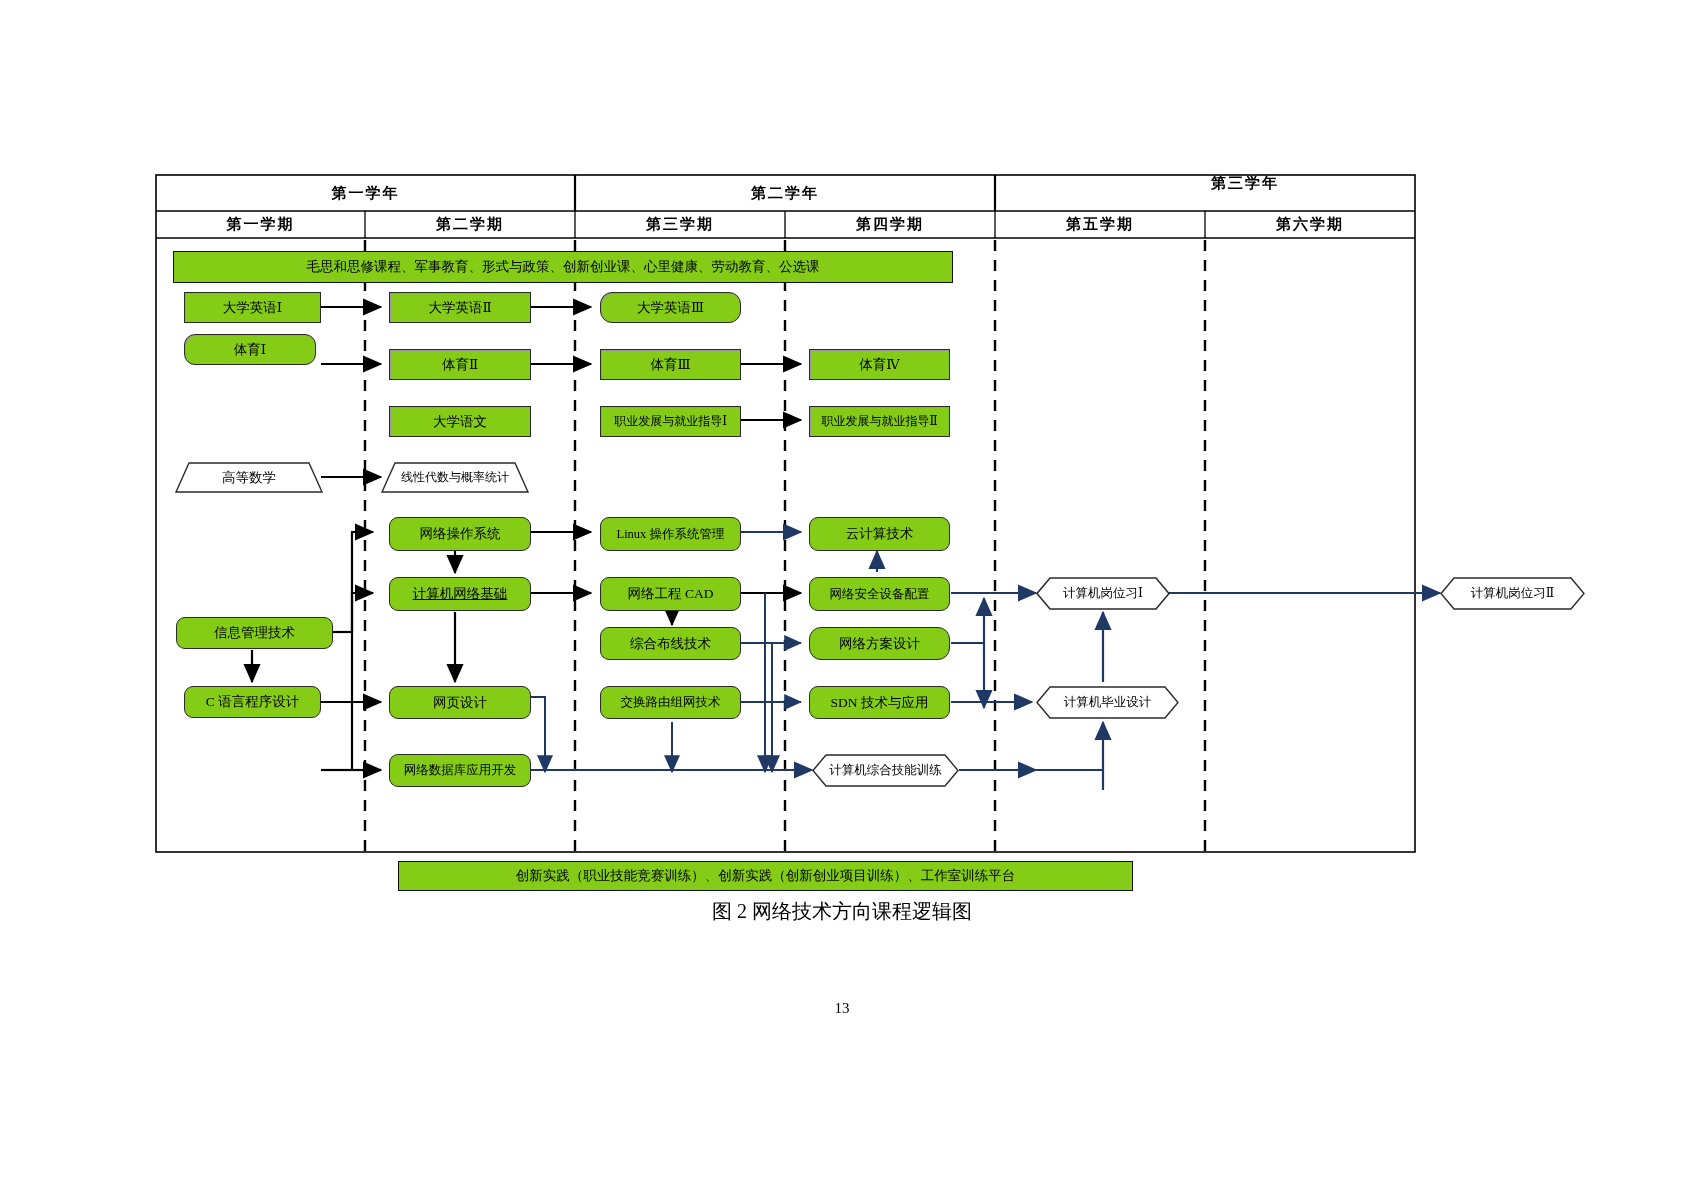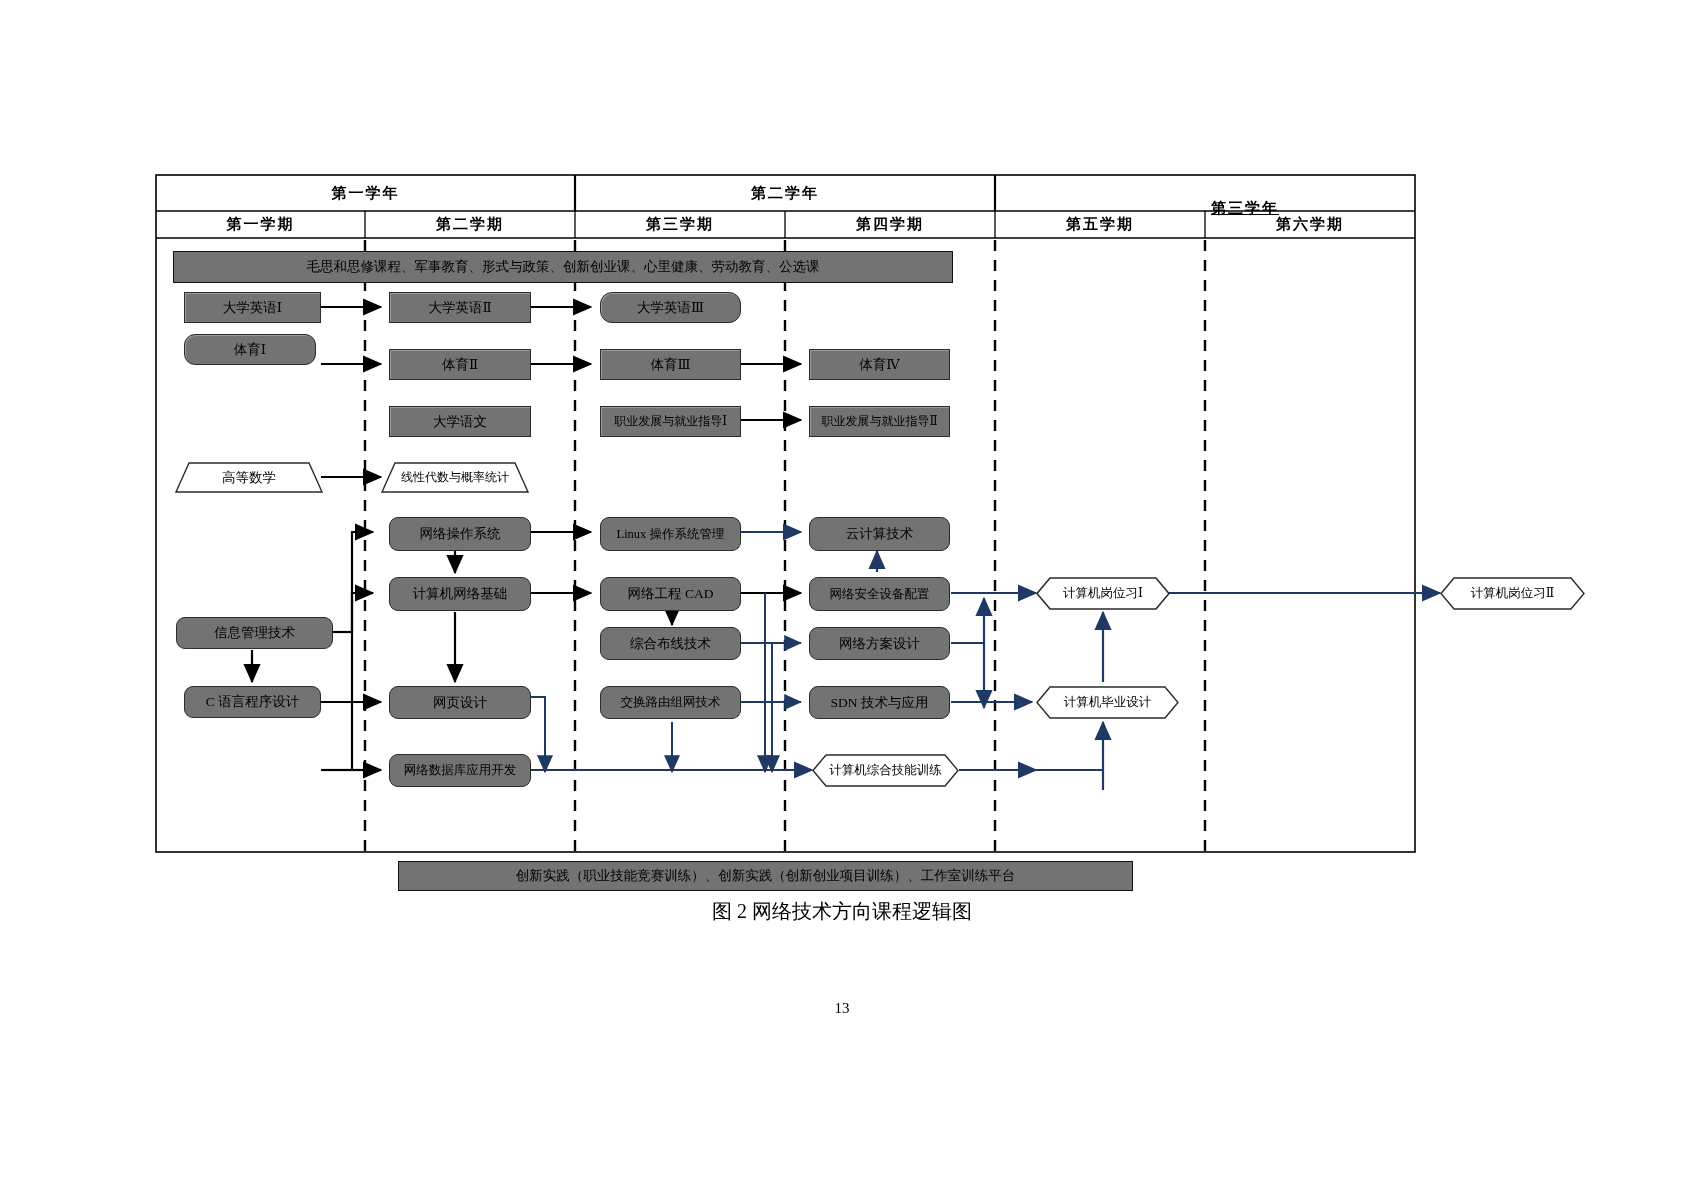--- a/index.html
+++ b/index.html
@@ -10,21 +10,21 @@
 
   
   .hdr-year, .hdr-term{
     position:absolute;display:flex;align-items:center;justify-content:center;
     font-size:15px;font-weight:bold;letter-spacing:2px;
   }
 
   
   .node{
     position:absolute;box-sizing:border-box;display:flex;align-items:center;justify-content:center;
-    text-align:center;font-size:13.5px;line-height:1.15;background:#737373;
+    text-align:center;font-size:13.5px;line-height:1.15;background:#84cc16;
   }
   .rect{border:1.4px solid #2b2b2b;box-shadow:1px 1px 0 #9a9a9a inset;}
   .round{border:1.4px solid #2b2b2b;border-radius:9px;}
   .banner{border:1.6px solid #111;font-size:13.5px;}
   .trap,.hexa{border:none;background:transparent;}
   .trap svg,.hexa svg{position:absolute;left:0;top:0;width:100%;height:100%;}
   .trap span,.hexa span{position:relative;z-index:2;display:block;width:100%;}
 
   .caption{position:absolute;width:100%;text-align:center;font-size:20px;}
   .pageno{position:absolute;width:100%;text-align:center;font-size:15px;}
@@ -156,21 +156,21 @@
       <path d="M959,770 L1103,770"></path>
     </g>
   </svg>
 
   <div class="hdr-year" style="left:156px;top:175px;width:419px;height:36px;">
     <span>第一学年</span>
   </div>
   <div class="hdr-year" style="left:575px;top:175px;width:420px;height:36px;">
     <span>第二学年</span>
   </div>
-  <div class="hdr-year" style="left:995px;top:190px;width:500px;height:36px;text-decoration:underline;">
+  <div class="hdr-year" style="left:995px;top:165px;width:500px;height:36px;">
     <span>第三学年</span>
   </div>
 
   <div class="hdr-term" style="left:156px;top:211px;width:209px;height:27px;">
     <span>第一学期</span>
   </div>
   <div class="hdr-term" style="left:365px;top:211px;width:210px;height:27px;">
     <span>第二学期</span>
   </div>
   <div class="hdr-term" style="left:575px;top:211px;width:210px;height:27px;">
@@ -239,37 +239,37 @@
   <div class="node round" style="left:389px;top:517px;width:142px;height:34px;">
     <span>网络操作系统</span>
   </div>
   <div class="node round" style="left:600px;top:517px;width:141px;height:34px;font-size:12.5px;">
     <span>Linux 操作系统管理</span>
   </div>
   <div class="node round" style="left:809px;top:517px;width:141px;height:34px;">
     <span>云计算技术</span>
   </div>
 
-  <div class="node round" style="left:389px;top:577px;width:142px;height:34px;">
+  <div class="node round" style="left:389px;top:577px;width:142px;height:34px;text-decoration:underline;">
     <span>计算机网络基础</span>
   </div>
   <div class="node round" style="left:600px;top:577px;width:141px;height:34px;">
     <span>网络工程 CAD</span>
   </div>
   <div class="node round" style="left:809px;top:577px;width:141px;height:34px;font-size:12.5px;">
     <span>网络安全设备配置</span>
   </div>
 
   <div class="node round" style="left:176px;top:617px;width:157px;height:32px;">
     <span>信息管理技术</span>
   </div>
   <div class="node round" style="left:600px;top:627px;width:141px;height:33px;">
     <span>综合布线技术</span>
   </div>
-  <div class="node round" style="left:809px;top:627px;width:141px;height:33px;">
+  <div class="node round" style="left:809px;top:627px;width:141px;height:33px;border-radius:12px;">
     <span>网络方案设计</span>
   </div>
 
   <div class="node round" style="left:184px;top:686px;width:137px;height:32px;">
     <span>C 语言程序设计</span>
   </div>
   <div class="node round" style="left:389px;top:686px;width:142px;height:33px;">
     <span>网页设计</span>
   </div>
   <div class="node round" style="left:600px;top:686px;width:141px;height:33px;font-size:12.5px;">

